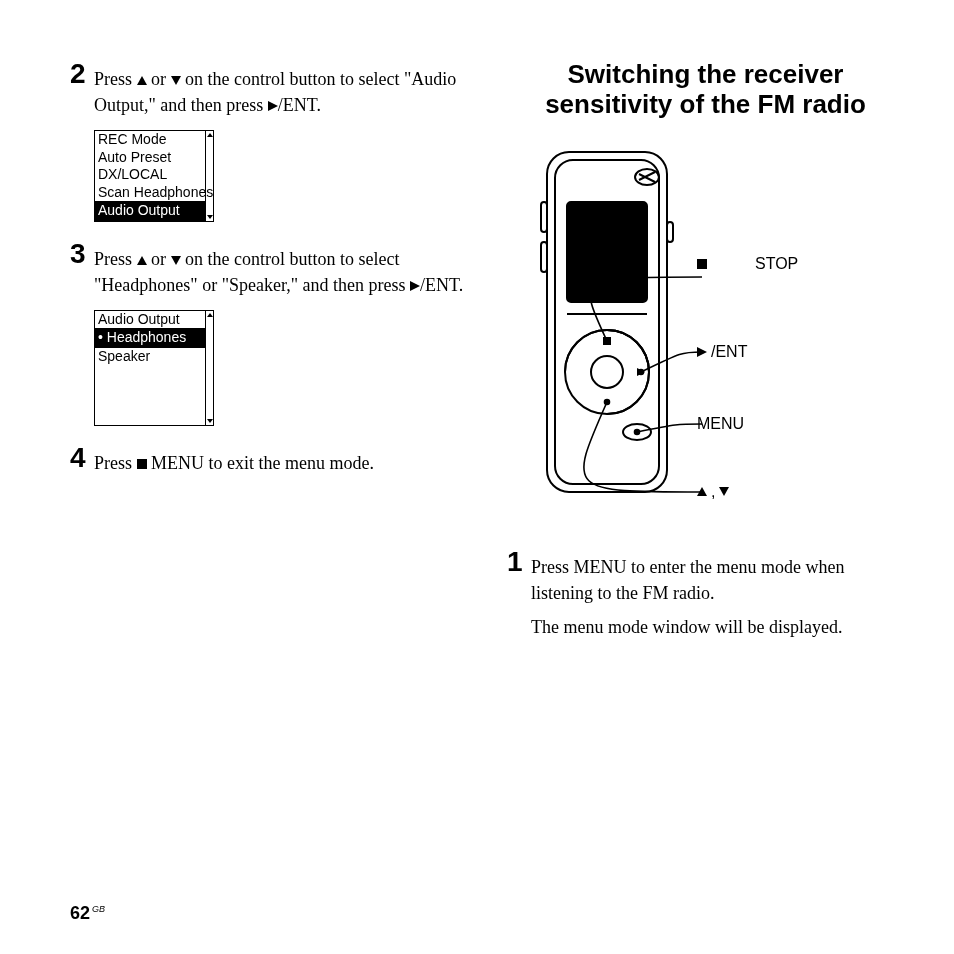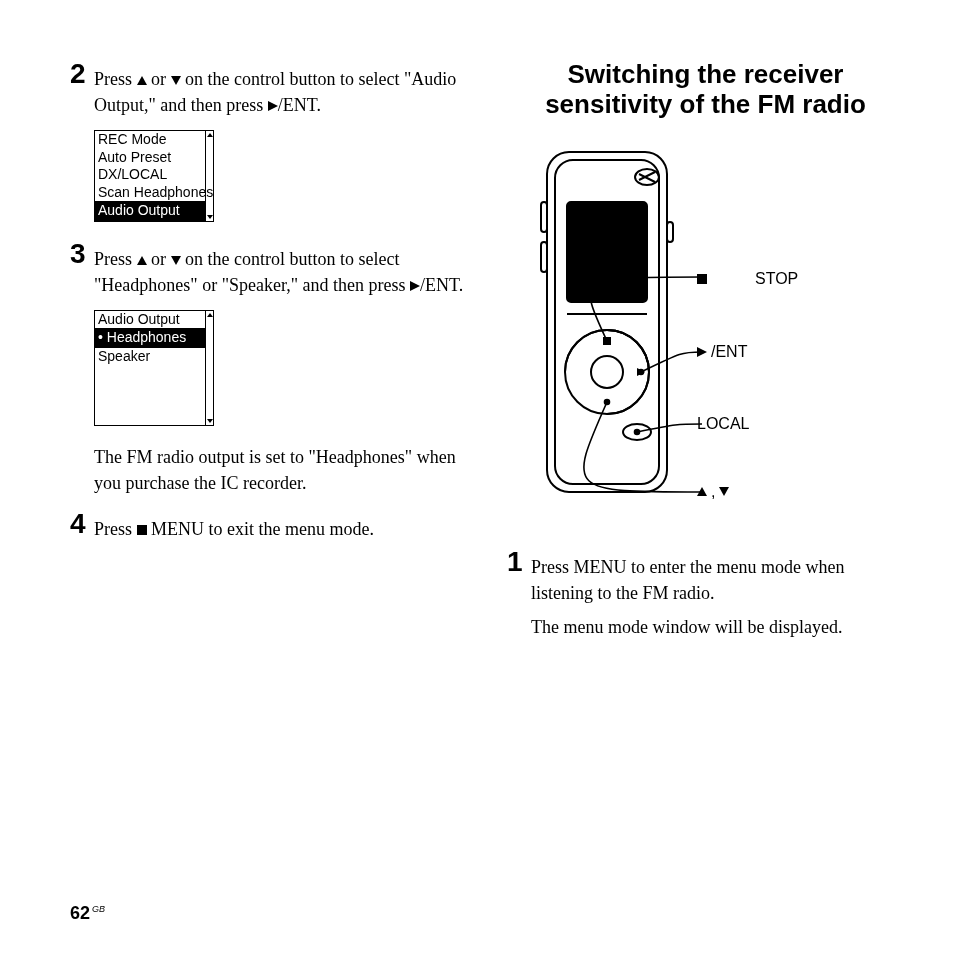--- a/index.html
+++ b/index.html
@@ -218,21 +218,20 @@
         <div class="row">Audio Output</div>
         <div class="row indent sel">Headphones</div>
         <div class="row indent">Speaker</div>
       </div>
       <div class="scroll-col">
         <span class="arrow-up"></span>
         <span class="arrow-down"></span>
       </div>
     </div>
 
-    <div class="body-para">The FM radio output is set to "Headphones" when you purchase the IC recorder.</div>
 
     <div class="step">
       <div class="num">4</div>
       <div class="step-body">
         <span>Press </span><span class="sq-stop"></span><span> MENU to exit the menu mode.</span>
       </div>
     </div>
 
   </div>
 
@@ -282,30 +281,30 @@
 
           <path d="M120 290 C 160 282, 160 282, 185 282"></path>
           <circle cx="120" cy="290" r="2.5" fill="#000"></circle>
 
           <path d="M90 260 C 50 350, 50 350, 185 350"></path>
           <circle cx="90" cy="260" r="2.5" fill="#000"></circle>
         </g>
       </svg>
 
       <div class="callouts">
-        <div class="callout" style="top:128px;gap:48px;">
+        <div class="callout" style="top:113px;gap:48px;">
           <span class="sq-stop"></span>
           <span> STOP</span>
         </div>
         <div class="callout" style="top:201px;">
           <span class="tri-play"></span>
           <span>/ENT</span>
         </div>
         <div class="callout" style="top:273px;">
-          <span>LOCAL</span>
+          <span>MENU</span>
         </div>
         <div class="callout" style="top:341px;">
           <span class="tri-up"></span>
             <span>, </span>
             <span class="tri-down"></span>
         </div>
       </div>
     </div>
 
 

